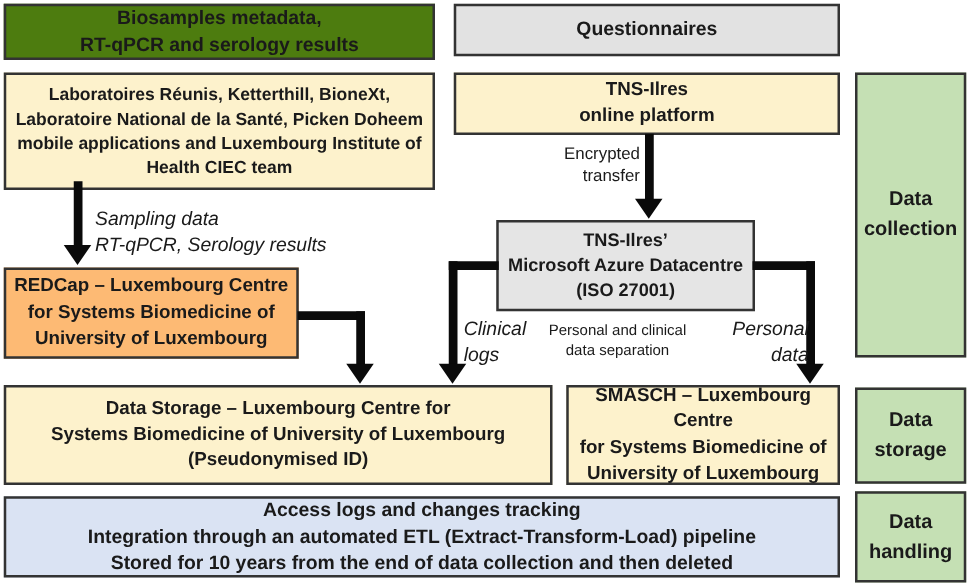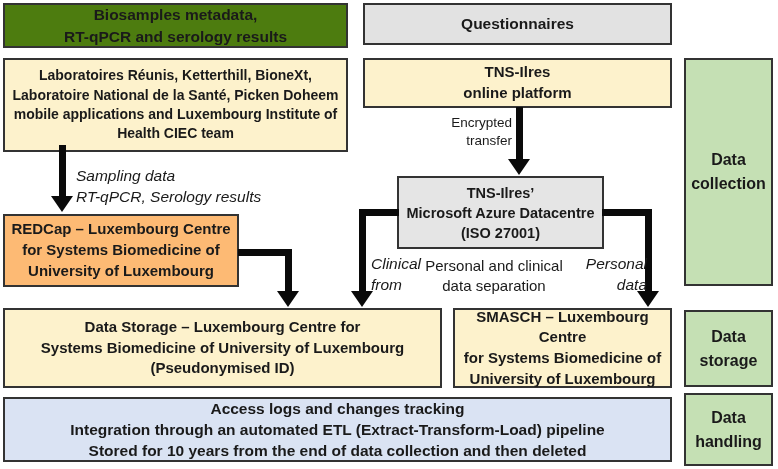--- a/index.html
+++ b/index.html
@@ -89,19 +89,19 @@
     <div class="shaft" style="left:602px;top:209px;width:50px;height:7px;"></div>
     <div class="shaft" style="left:645px;top:209px;width:7px;height:84px;"></div>
     <div class="ahead" style="left:637px;top:291px;"></div>
   </div>
 
   <div class="elabel ital" style="left:76px;top:152px;margin-top:14px;">Sampling data
 RT-qPCR, Serology results</div>
   <div class="elabel plain" style="left:430px;top:114px;width:82px;text-align:right;font-size:13.5px;">Encrypted
 transfer</div>
   <div class="elabel ital" style="left:371px;top:254px;">Clinical
-from</div>
-  <div class="elabel plain" style="left:424px;top:256px;width:140px;text-align:center;font-size:15px;">Personal and clinical
+logs</div>
+  <div class="elabel plain" style="left:424px;top:256px;width:140px;text-align:center;font-size:12px;">Personal and clinical
 data separation</div>
   <div class="elabel ital" style="left:558px;top:254px;width:89px;text-align:right;">Personal
 data</div>
 
 </div>
 
 </body></html>

